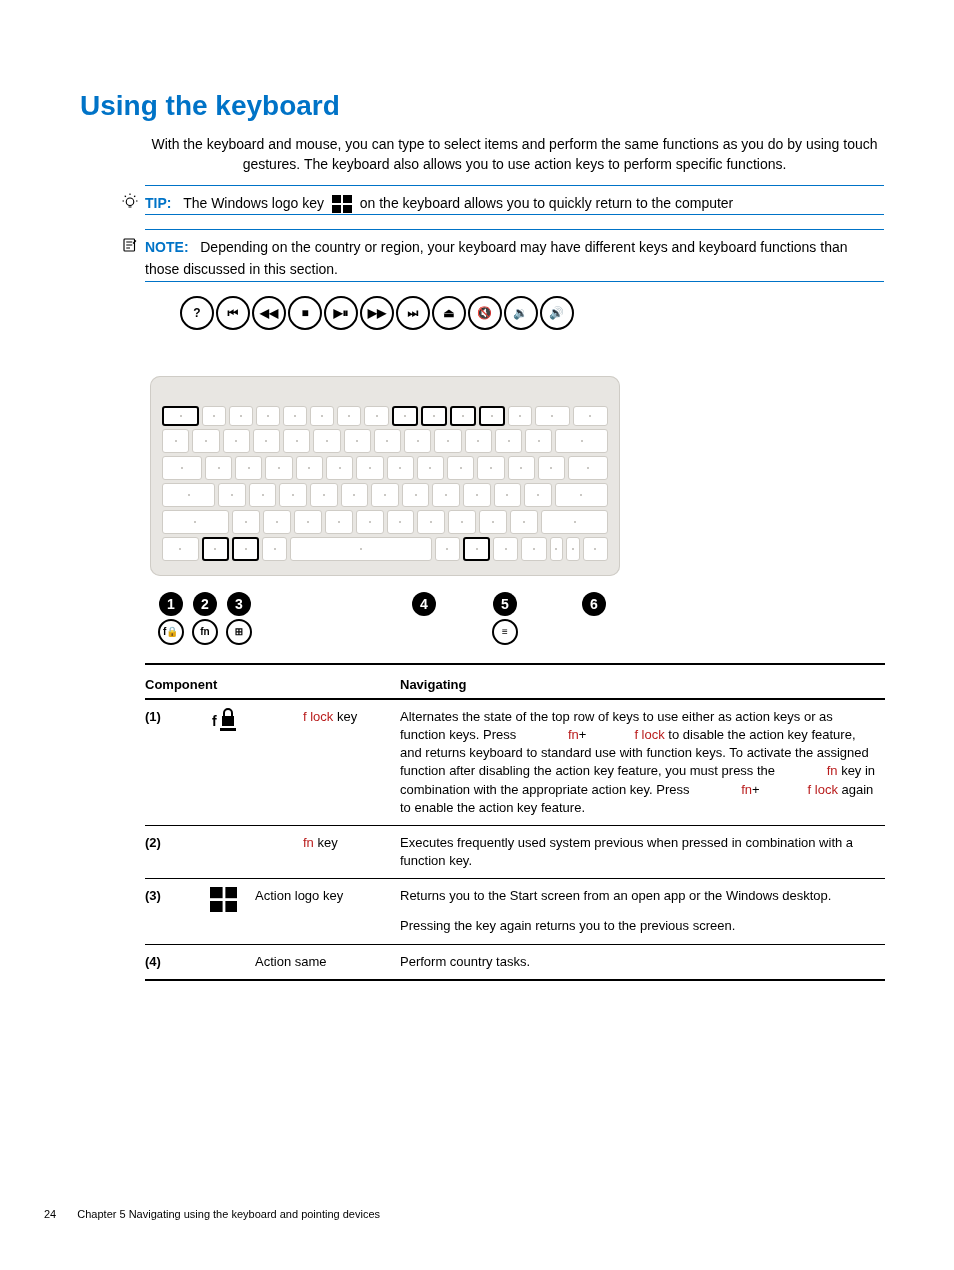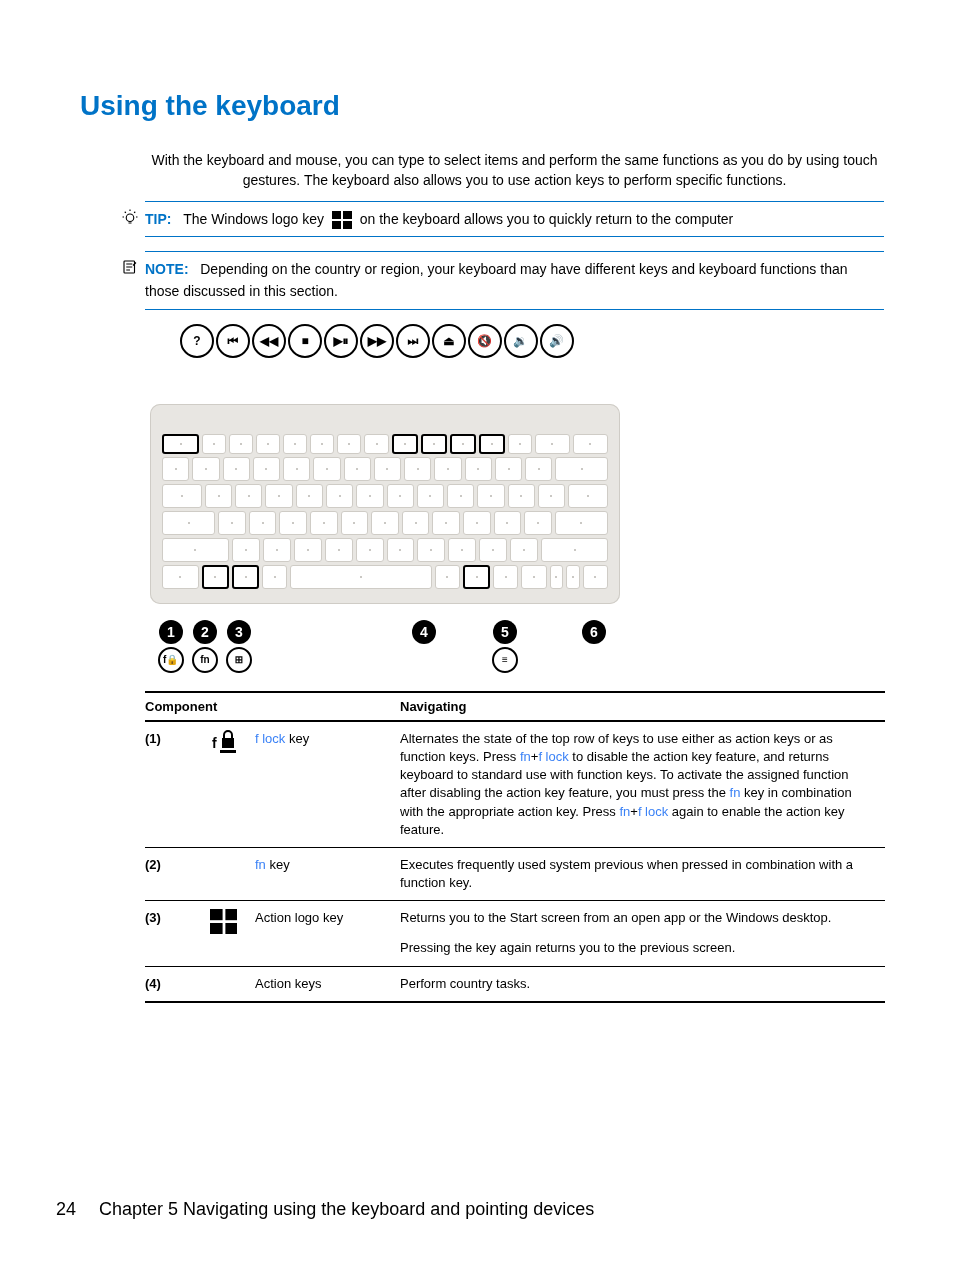--- a/index.html
+++ b/index.html
@@ -11,32 +11,32 @@
     background: #fff;
     width: 954px;
     height: 1270px;
     position: relative;
     padding: 90px 70px 50px 50px;
   }
   .heading {
     color: #0073c7;
     font-size: 28px;
     font-weight: bold;
-    margin: 0 30px 28px 30px;
+    margin: 0 30px 12px 30px;
   }
   .intro {
     margin: 0 0 10px 95px;
     line-height: 1.45;
     text-align: center;
   }
   .callout {
     margin: 0 0 14px 95px;
     border-top: 1px solid #0073c7;
     border-bottom: 1px solid #0073c7;
-    padding: 6px 0 6px 0;
+    padding: 6px 0 0 0;
     position: relative;
     line-height: 1.6;
   }
   .callout-icon {
     position: absolute;
     left: -24px;
     top: 6px;
     width: 18px;
     height: 18px;
   }
@@ -125,40 +125,40 @@
     width: 740px;
     margin-left: 95px;
     border-collapse: collapse;
     font-size: 13px;
   }
   table.component th {
     text-align: left;
     font-weight: bold;
     border-top: 2px solid #000;
     border-bottom: 2px solid #000;
-    padding: 6px 8px 6px 0;
+    padding: 12px 8px 6px 0;
   }
   table.component td {
     vertical-align: top;
     padding: 8px 8px 8px 0;
     border-bottom: 1px solid #000;
     line-height: 1.4;
   }
   table.component tr:last-child td { border-bottom: 2px solid #000; }
   .col-num { width: 55px; font-weight: bold; }
   .col-icon { width: 55px; text-align:center; }
   .col-comp { width: 145px; }
-  .fn-blue { color: #3b82f6; }
+  .fn-blue { color: #b91c1c; margin-left: 48px; }
   .row-icon { width: 28px; height: 24px; display: inline-block; }
 
   .footer {
     position: absolute;
     bottom: 50px;
-    left: 56px;
-    font-size: 18px;
+    left: 44px;
+    font-size: 11px;
   }
   .footer .pg { margin-right: 18px; }
 </style>
 </head>
 <body>
 
 <h1 class="heading">Using the keyboard</h1>
 
 <p class="intro">With the keyboard and mouse, you can type to select items and perform the same functions as you do by using touch gestures. The keyboard also allows you to use action keys to perform specific functions.</p>
 
@@ -364,21 +364,21 @@
               <rect x="11" y="0" width="9" height="8" fill="#000"></rect>
               <rect x="0" y="10" width="9" height="8" fill="#000"></rect>
               <rect x="11" y="10" width="9" height="8" fill="#000"></rect>
             </svg></span></td>
         <td class="col-comp">Action logo key</td>
         <td>Returns you to the Start screen from an open app or the Windows desktop.<div style="height: 12px;"></div>Pressing the key again returns you to the previous screen.</td>
       </tr>
       <tr>
         <td class="col-num">(4)</td>
         <td class="col-icon"></td>
-        <td class="col-comp">Action keys</td>
+        <td class="col-comp">Action same</td>
         <td>Perform country tasks.</td>
       </tr>
     </tbody>
 </table>
 
 <div class="footer">
   <span class="pg">24</span>
   <span>Chapter 5   Navigating using the keyboard and pointing devices</span>
 </div>
 

